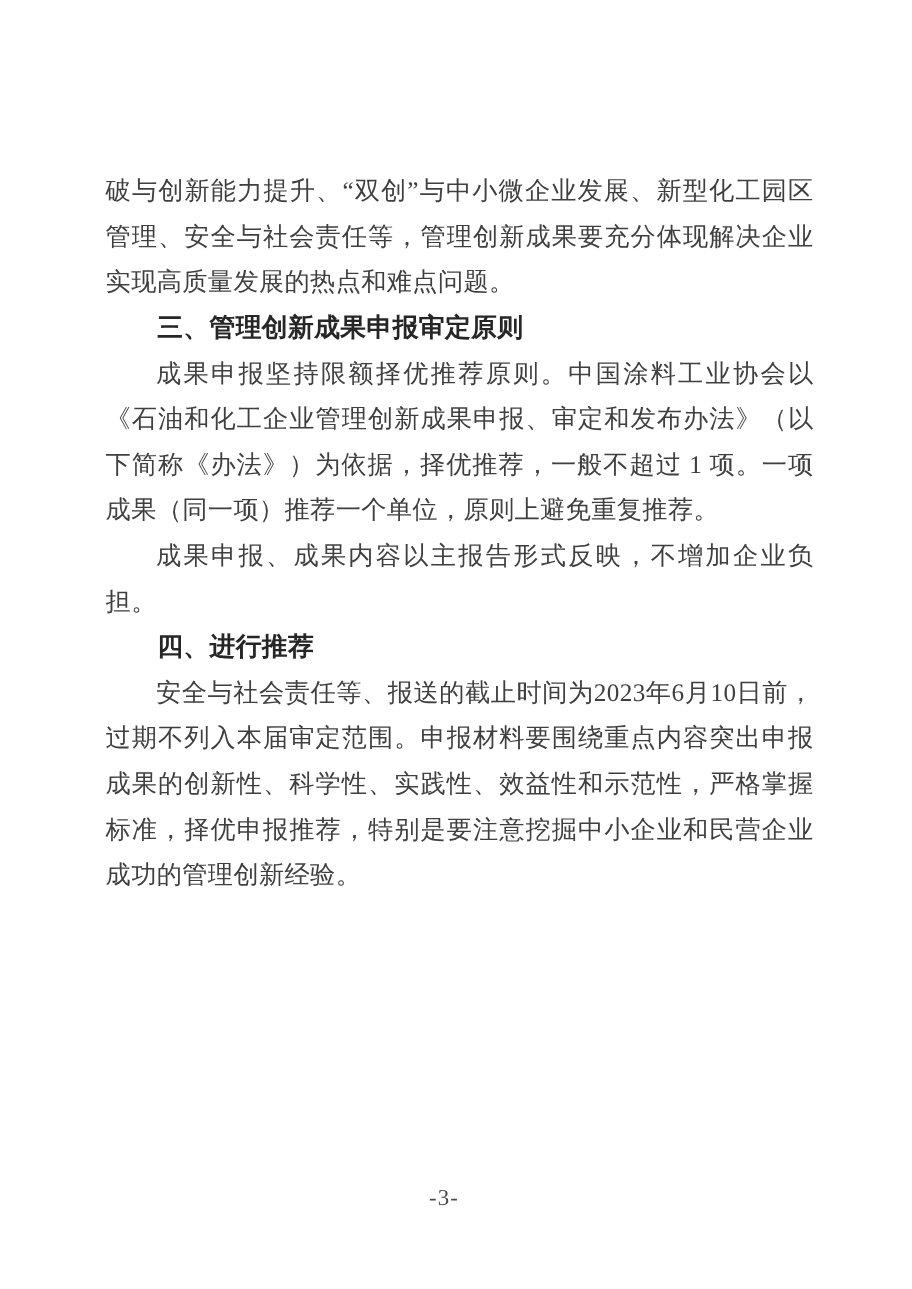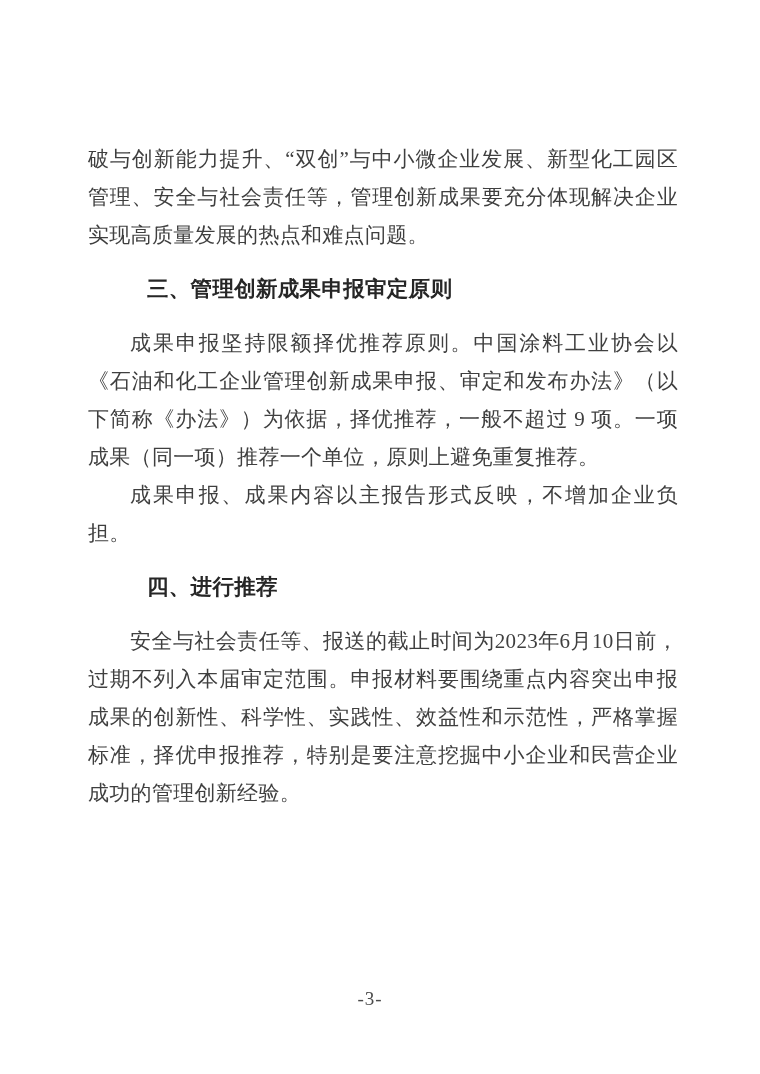--- a/index.html
+++ b/index.html
@@ -29,21 +29,21 @@
   }
   .para {
     margin: 0;
     padding: 0;
     text-indent: 2em;
   }
   .para.no-indent {
     text-indent: 0;
   }
   .heading {
-    margin: 16px;
+    margin: 0;
     padding: 0;
     text-indent: 2em;
     font-weight: bold;
     color: #262626;
     font-size: 21.5px;
   }
   .page-footer {
     position: absolute;
     left: 0;
     top: 988px;
@@ -54,20 +54,20 @@
     letter-spacing: 1px;
   }
 </style>
 </head>
 <body>
 
 <div class="page">
   <div class="page-body">
     <p class="para no-indent">破与创新能力提升、“双创”与中小微企业发展、新型化工园区管理、安全与社会责任等，管理创新成果要充分体现解决企业实现高质量发展的热点和难点问题。</p>
     <p class="heading">三、管理创新成果申报审定原则</p>
-    <p class="para">成果申报坚持限额择优推荐原则。中国涂料工业协会以《石油和化工企业管理创新成果申报、审定和发布办法》（以下简称《办法》）为依据，择优推荐，一般不超过 9 项。一项成果（同一项）推荐一个单位，原则上避免重复推荐。</p>
+    <p class="para">成果申报坚持限额择优推荐原则。中国涂料工业协会以《石油和化工企业管理创新成果申报、审定和发布办法》（以下简称《办法》）为依据，择优推荐，一般不超过 1 项。一项成果（同一项）推荐一个单位，原则上避免重复推荐。</p>
     <p class="para">成果申报、成果内容以主报告形式反映，不增加企业负担。</p>
     <p class="heading">四、进行推荐</p>
     <p class="para">安全与社会责任等、报送的截止时间为2023年6月10日前，过期不列入本届审定范围。申报材料要围绕重点内容突出申报成果的创新性、科学性、实践性、效益性和示范性，严格掌握标准，择优申报推荐，特别是要注意挖掘中小企业和民营企业成功的管理创新经验。</p>
   </div>
 
   <div class="page-footer">-3-</div>
 </div>
 
 </body></html>

